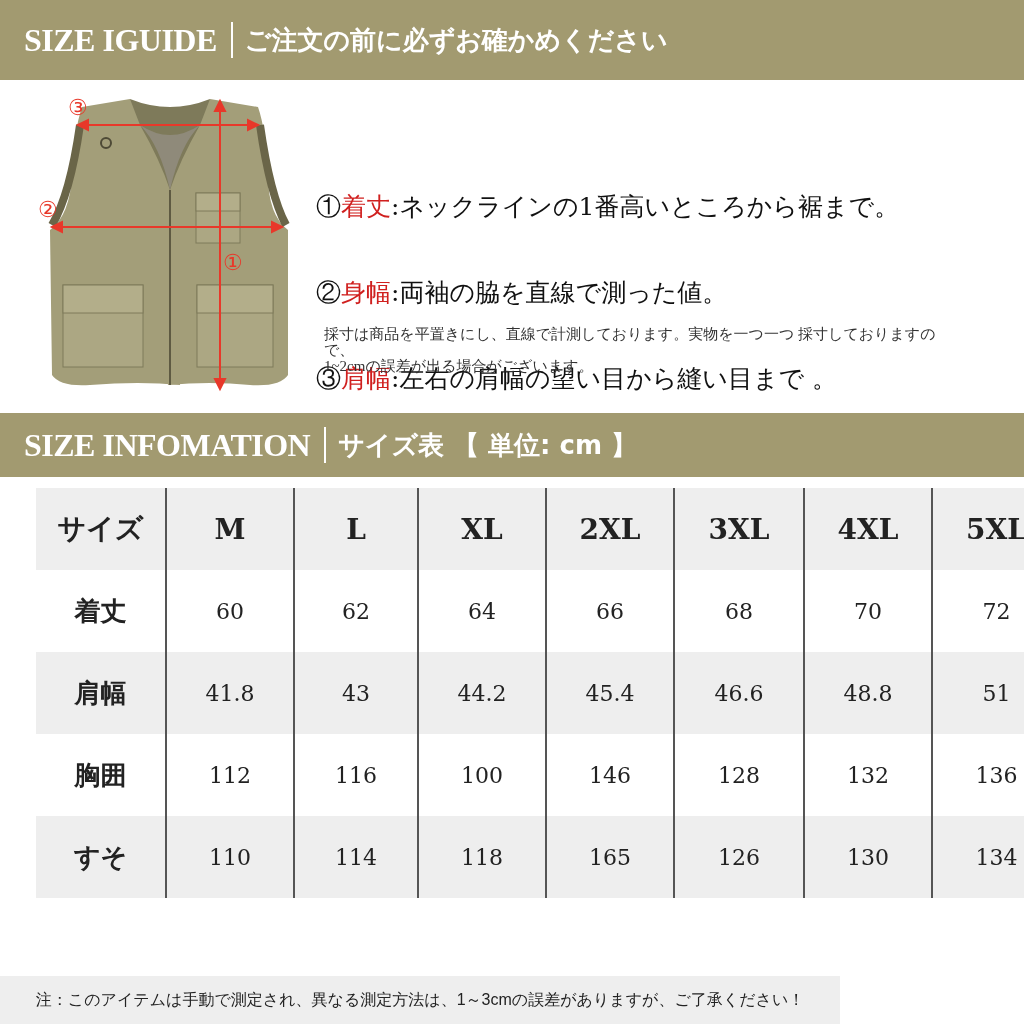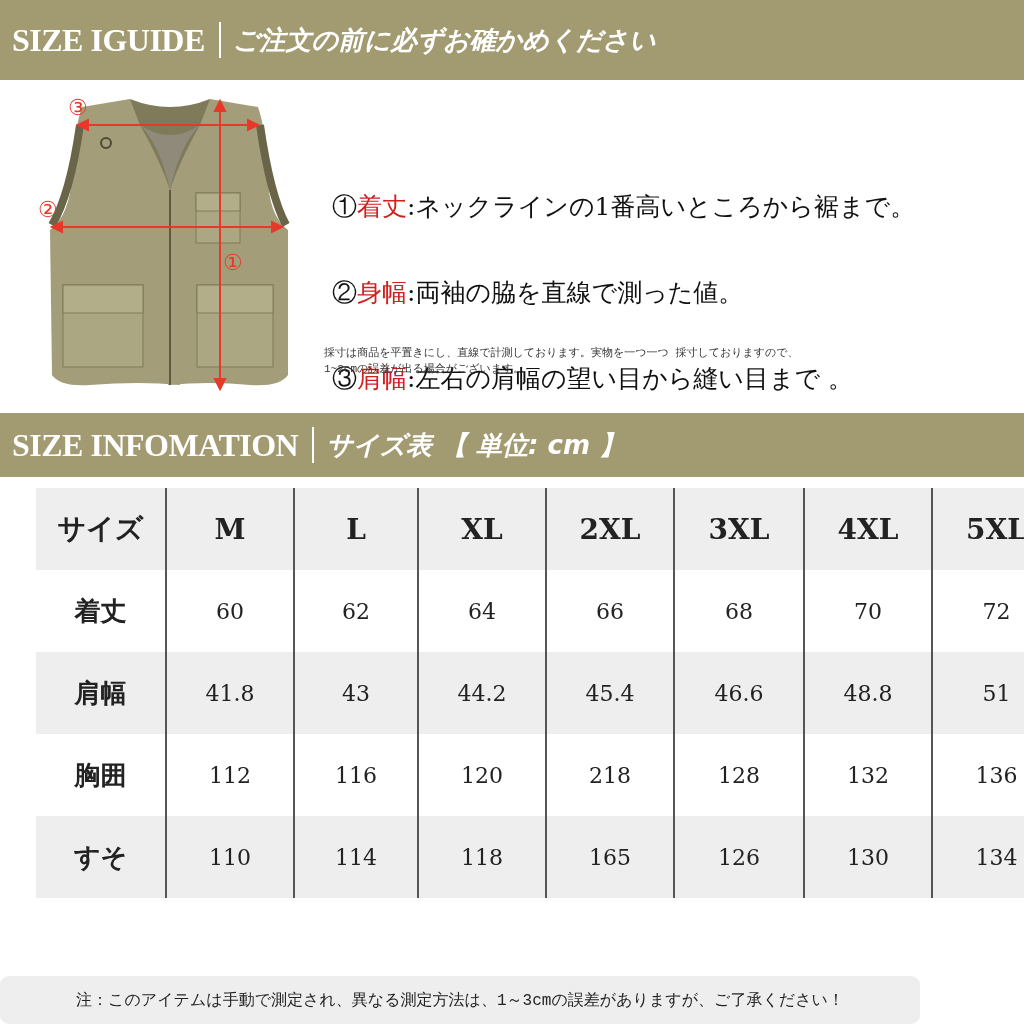--- a/index.html
+++ b/index.html
@@ -2,69 +2,69 @@
 <html><head>
 <meta charset="utf-8">
 <style>
   * { box-sizing: border-box; margin: 0; padding: 0; }
   html, body { width: 1024px; height: 1024px; background: #ffffff; overflow: hidden; }
   body { font-family: "DejaVu Serif", "Liberation Serif", serif; color: #222; position: relative; }
 
   .banner {
     position: absolute; left: 0; width: 1024px; height: 80px;
     background: #a29a70; color: #ffffff;
-    display: flex; align-items: center; padding-left: 12px;
+    display: flex; align-items: center; padding-left: 24px;
     font-weight: bold;
     text-align: right;
   }
   .banner-top { top: 0; }
   .banner-mid { top: 413px; height: 64px; }
   .banner .en { font-family: "Liberation Serif", "DejaVu Serif", serif; font-size: 32px; letter-spacing: -0.5px; }
   .banner .sep { display: inline-block; width: 2px; height: 36px; background: #ffffff; margin: 0 12px 0 14px; }
-  .banner .jp { font-family: "DejaVu Sans", sans-serif; font-size: 26px; font-weight: bold; font-style: italic; }
+  .banner .jp { font-family: "DejaVu Sans", sans-serif; font-size: 26px; font-weight: bold; }
 
   
   .guide { position: absolute; top: 80px; left: 0; width: 1024px; height: 333px; }
   .vest-wrap { position: absolute; left: 30px; top: 5px; width: 280px; height: 310px; }
   .defs { position: absolute; left: 316px; top: 110px; }
   .def-line {
-    position: absolute; left: 16px; white-space: nowrap;
+    position: absolute; left: 0; white-space: nowrap;
     font-family: "DejaVu Serif", serif; font-size: 25px; color: #111;
   }
   .def-line .num { color: #111; }
   .def-line .term { color: #d0201f; }
   .def-line .colon { color: #111; }
   .def-1 { top: 0; }
   .def-2 { top: 86px; }
   .def-3 { top: 172px; }
   .note-small {
-    position: absolute; left: 324px; top: 345px; width: 640px;
-    font-family: Liberation Mono, monospace; font-size: 11px; line-height: 16px; color: #333;
+    position: absolute; left: 324px; top: 326px; width: 640px;
+    font-family: Liberation Serif, serif; font-size: 15px; line-height: 16px; color: #333;
   }
 
   
   .table-wrap { position: absolute; left: 0; top: 488px; width: 1024px; margin-left: 36px; }
   table { border-collapse: collapse; width: 1024px; table-layout: fixed; }
   td {
     text-align: center; vertical-align: middle;
     border-left: 2px solid #555; font-family: "DejaVu Serif", serif;
     font-size: 22px; color: #222;
   }
   td:first-child { border-left: none; font-weight: bold; font-size: 26px; }
   tr.head td { font-weight: bold; font-size: 28px; height: 82px; }
   tr.r td { height: 82px; }
   tr.shade td { background: #eeeeee; }
   tr.white td { background: #ffffff; }
   tr.last td { height: 80px; }
   td .lbl2 { display: block; line-height: 32px; }
 
   .footer {
-    position: absolute; left: 0; top: 976px; width: 920px; height: 48px;
+    position: absolute; left: 0; top: 976px; width: 840px; height: 48px;
     background: #eeeeee; display: flex; align-items: center; justify-content: center;
-    font-family: Liberation Mono, monospace; font-size: 16px; color: #222; border-radius: 9px;
+    font-family: Liberation Sans, sans-serif; font-size: 16px; color: #222;
   }
 </style>
 </head>
 <body>
 
 <div class="banner banner-top">
   <span class="en">SIZE IGUIDE</span>
   <span class="sep"></span>
   <span class="jp">ご注文の前に必ずお確かめください</span>
 </div>
@@ -175,22 +175,22 @@
       <td>44.2</td>
       <td>45.4</td>
       <td>46.6</td>
       <td>48.8</td>
       <td>51</td>
     </tr>
     <tr class="r white">
       <td>胸囲</td>
       <td>112</td>
       <td>116</td>
-      <td>120</td>
-      <td>218</td>
+      <td>100</td>
+      <td>146</td>
       <td>128</td>
       <td>132</td>
       <td>136</td>
     </tr>
     <tr class="r shade">
       <td>すそ</td>
       <td>110</td>
       <td>114</td>
       <td>118</td>
       <td>165</td>

